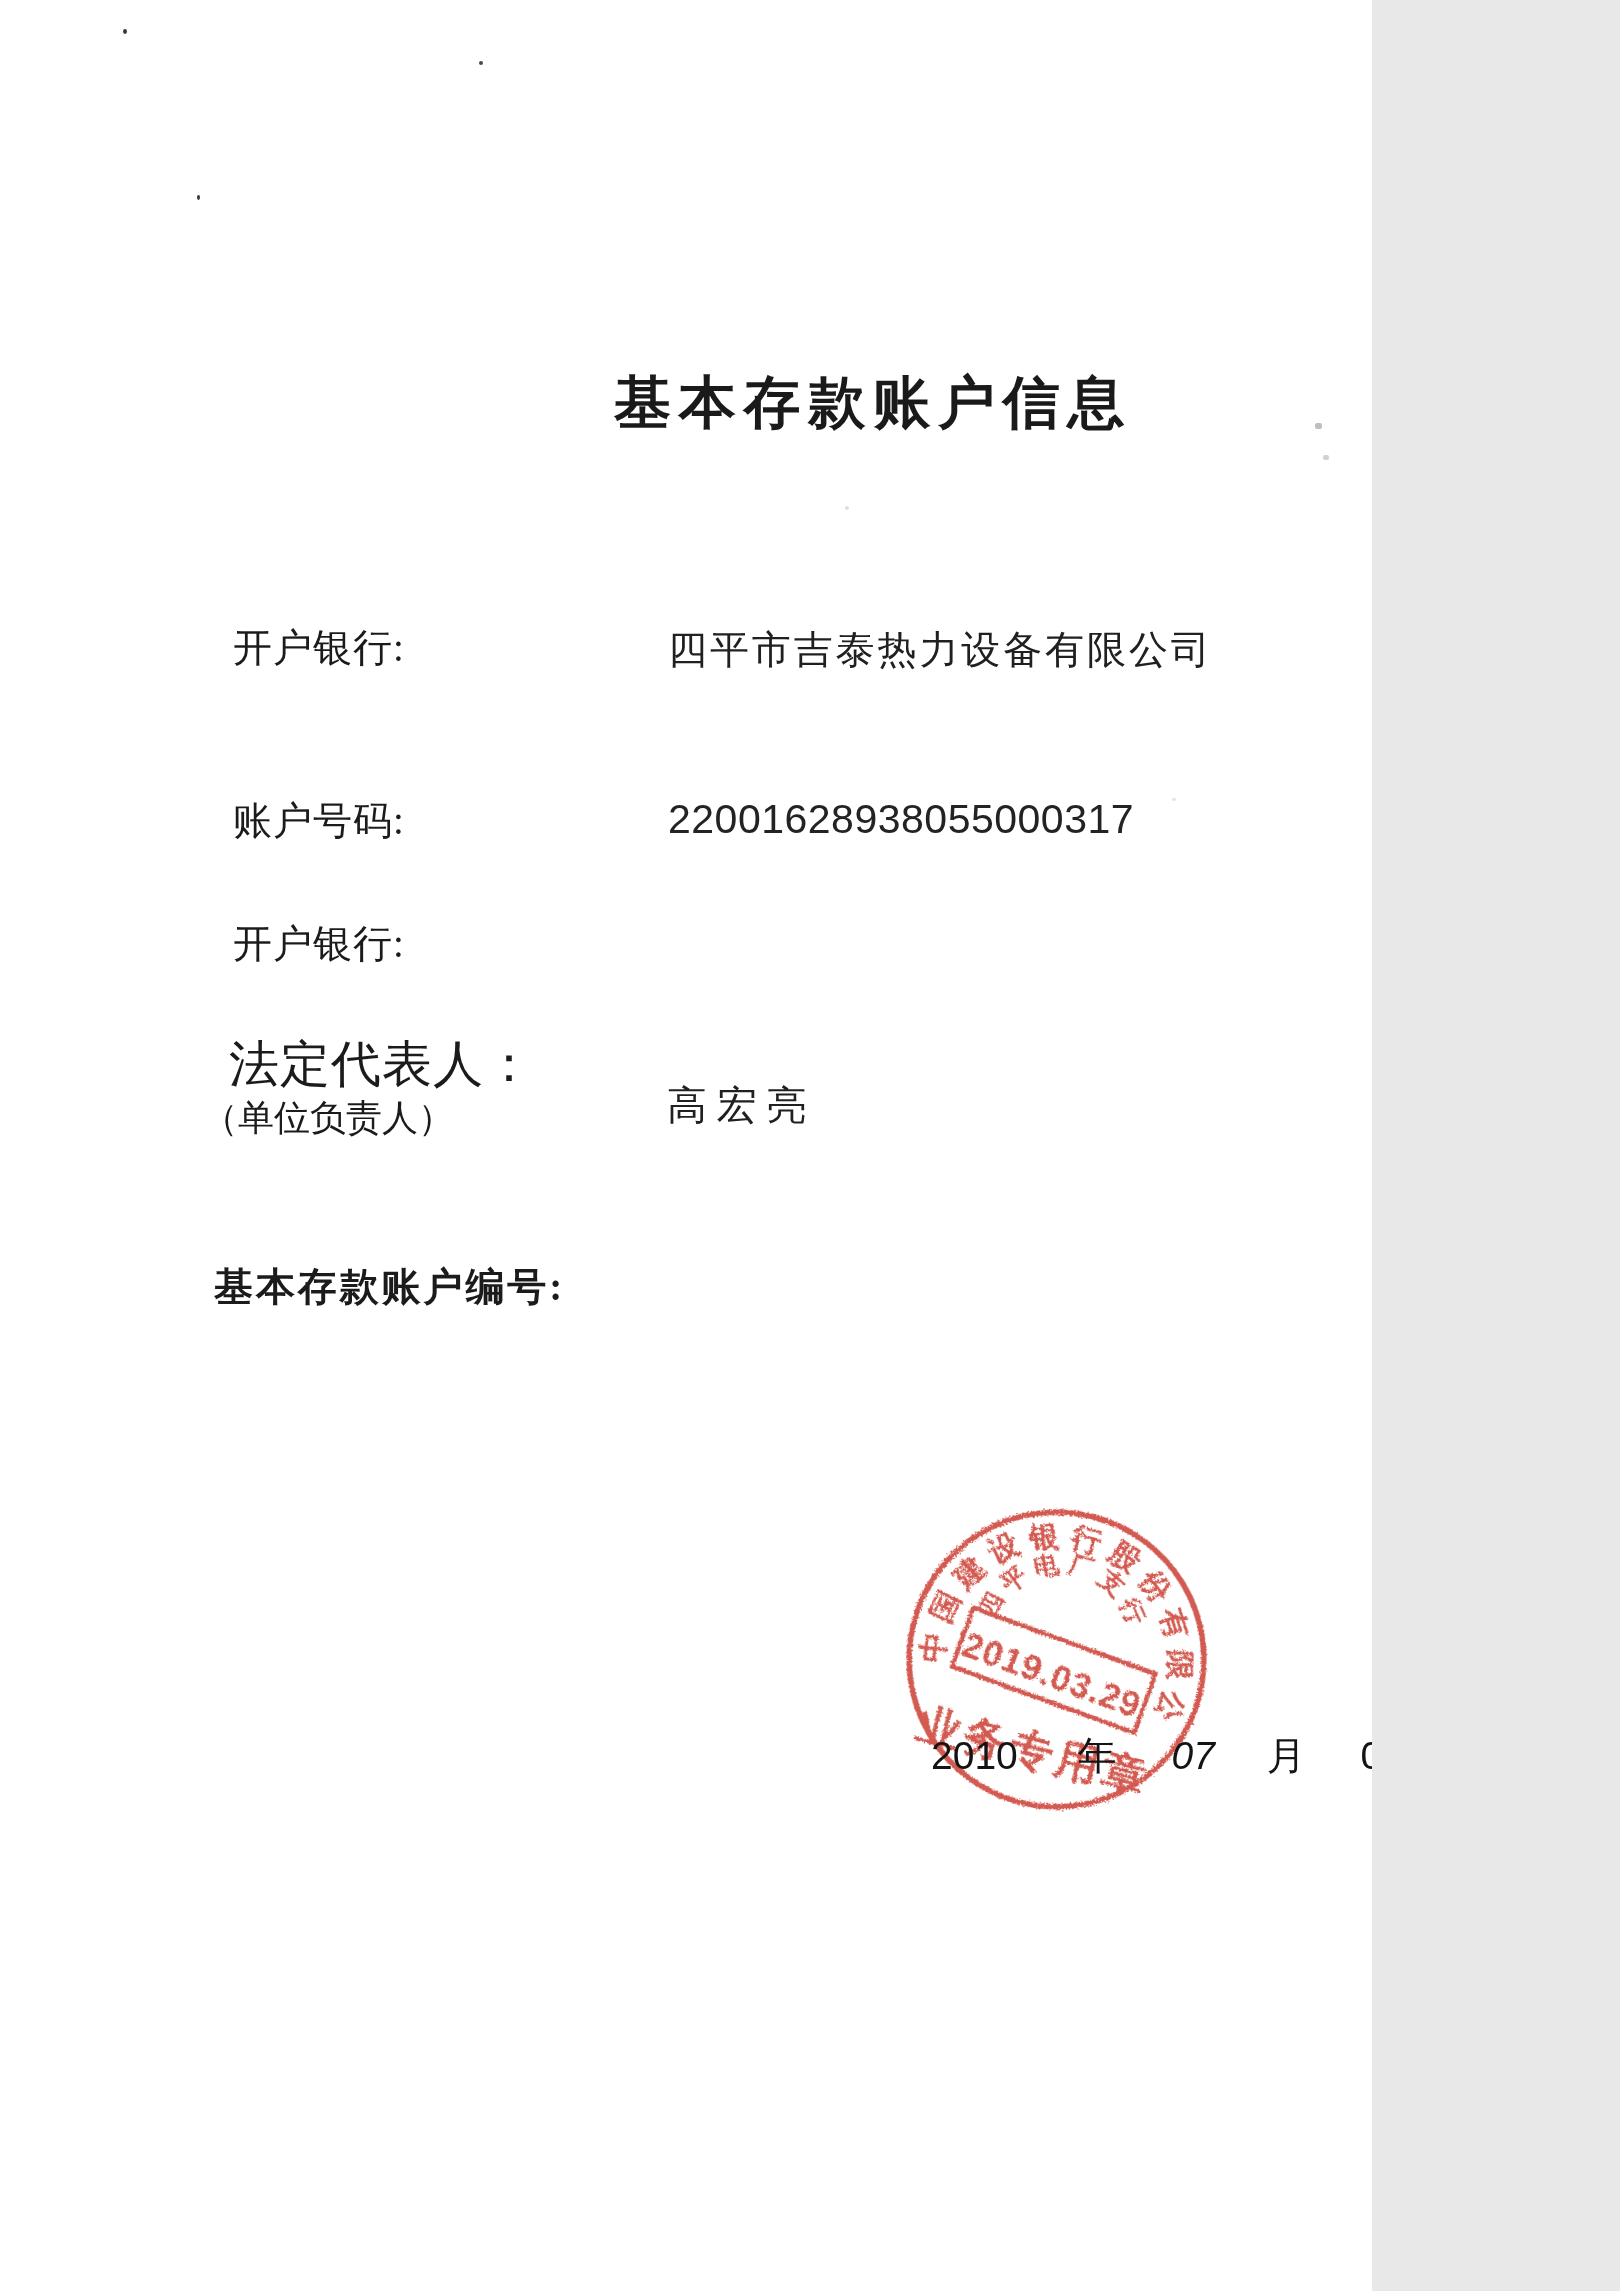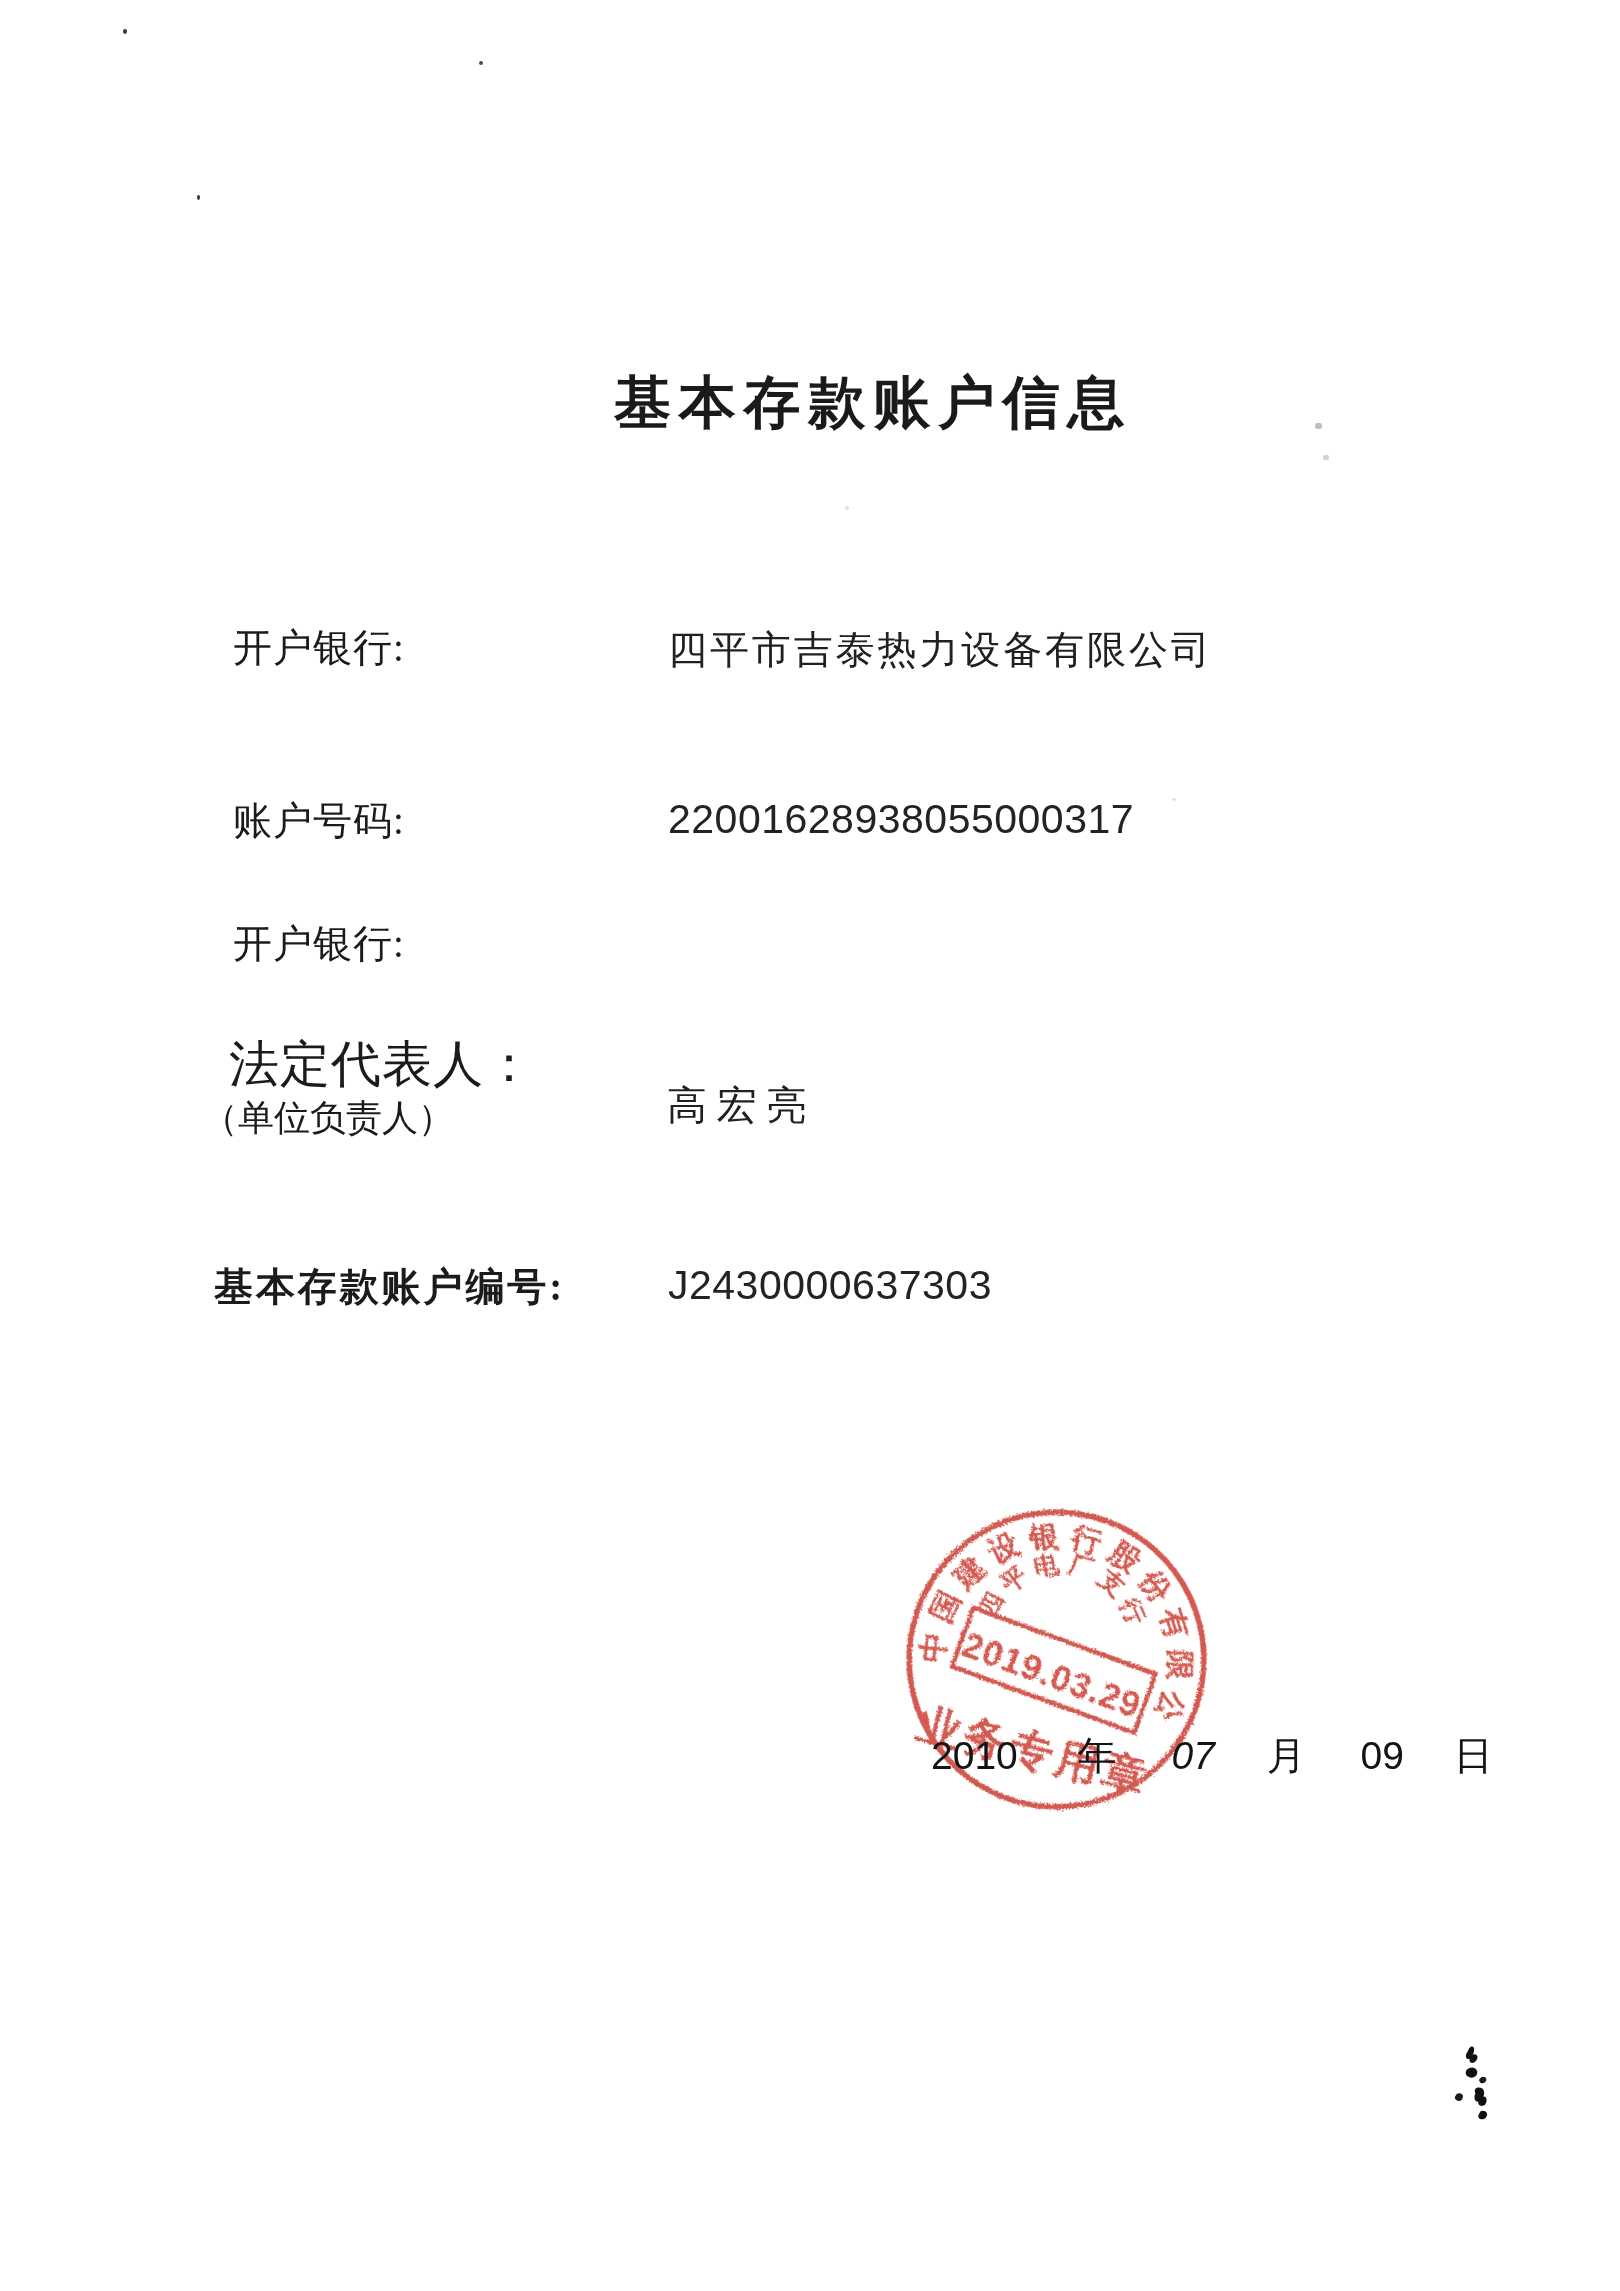--- a/index.html
+++ b/index.html
@@ -1,18 +1,18 @@
 <!DOCTYPE html>
 <html><head>
 <meta charset="utf-8">
 <style>
   html,body{margin:0;padding:0;background:#e8e8e8;}
   .page{
     position:relative;
-    width:1620px;height:2292px;
+    width:1372px;height:2292px;
     background:#ffffff;
     overflow:hidden;
     font-family:"Liberation Serif","DejaVu Serif",serif;
     color:#1e1e1e;
   }
   .doc-title{
     position:absolute;left:614px;top:365px;
     font-size:57px;font-weight:bold;letter-spacing:7.8px;
     color:#1a1a1a;white-space:nowrap;
   }
@@ -79,21 +79,20 @@
   <div class="label row2-label">账户号码:</div>
   <div class="value num row2-value">22001628938055000317</div>
 
   <div class="label row3-label">开户银行:</div>
 
   <div class="label row4-label1">法定代表人：</div>
   <div class="label row4-label2">（单位负责人）</div>
   <div class="value row4-value">高宏亮</div>
 
   <div class="label row5-label">基本存款账户编号:</div>
-  <div class="value num row5-value">J2430000637303</div>
 
   <div class="stamp-wrap">
     <svg width="323" height="323" viewBox="0 0 320 320">
       <defs>
         <filter id="rough" x="-10%" y="-10%" width="120%" height="120%">
           <feTurbulence type="fractalNoise" baseFrequency="0.55" numOctaves="2" result="n"></feTurbulence>
           <feDisplacementMap in="SourceGraphic" in2="n" scale="5"></feDisplacementMap>
         </filter>
         <path id="arcOuter" d="M 54.7 198.3 A 112 112 0 1 1 265.3 198.3" fill="none"></path>
         <path id="arcInner" d="M 90.3 150 A 70 70 0 1 1 229.7 150" fill="none"></path>

